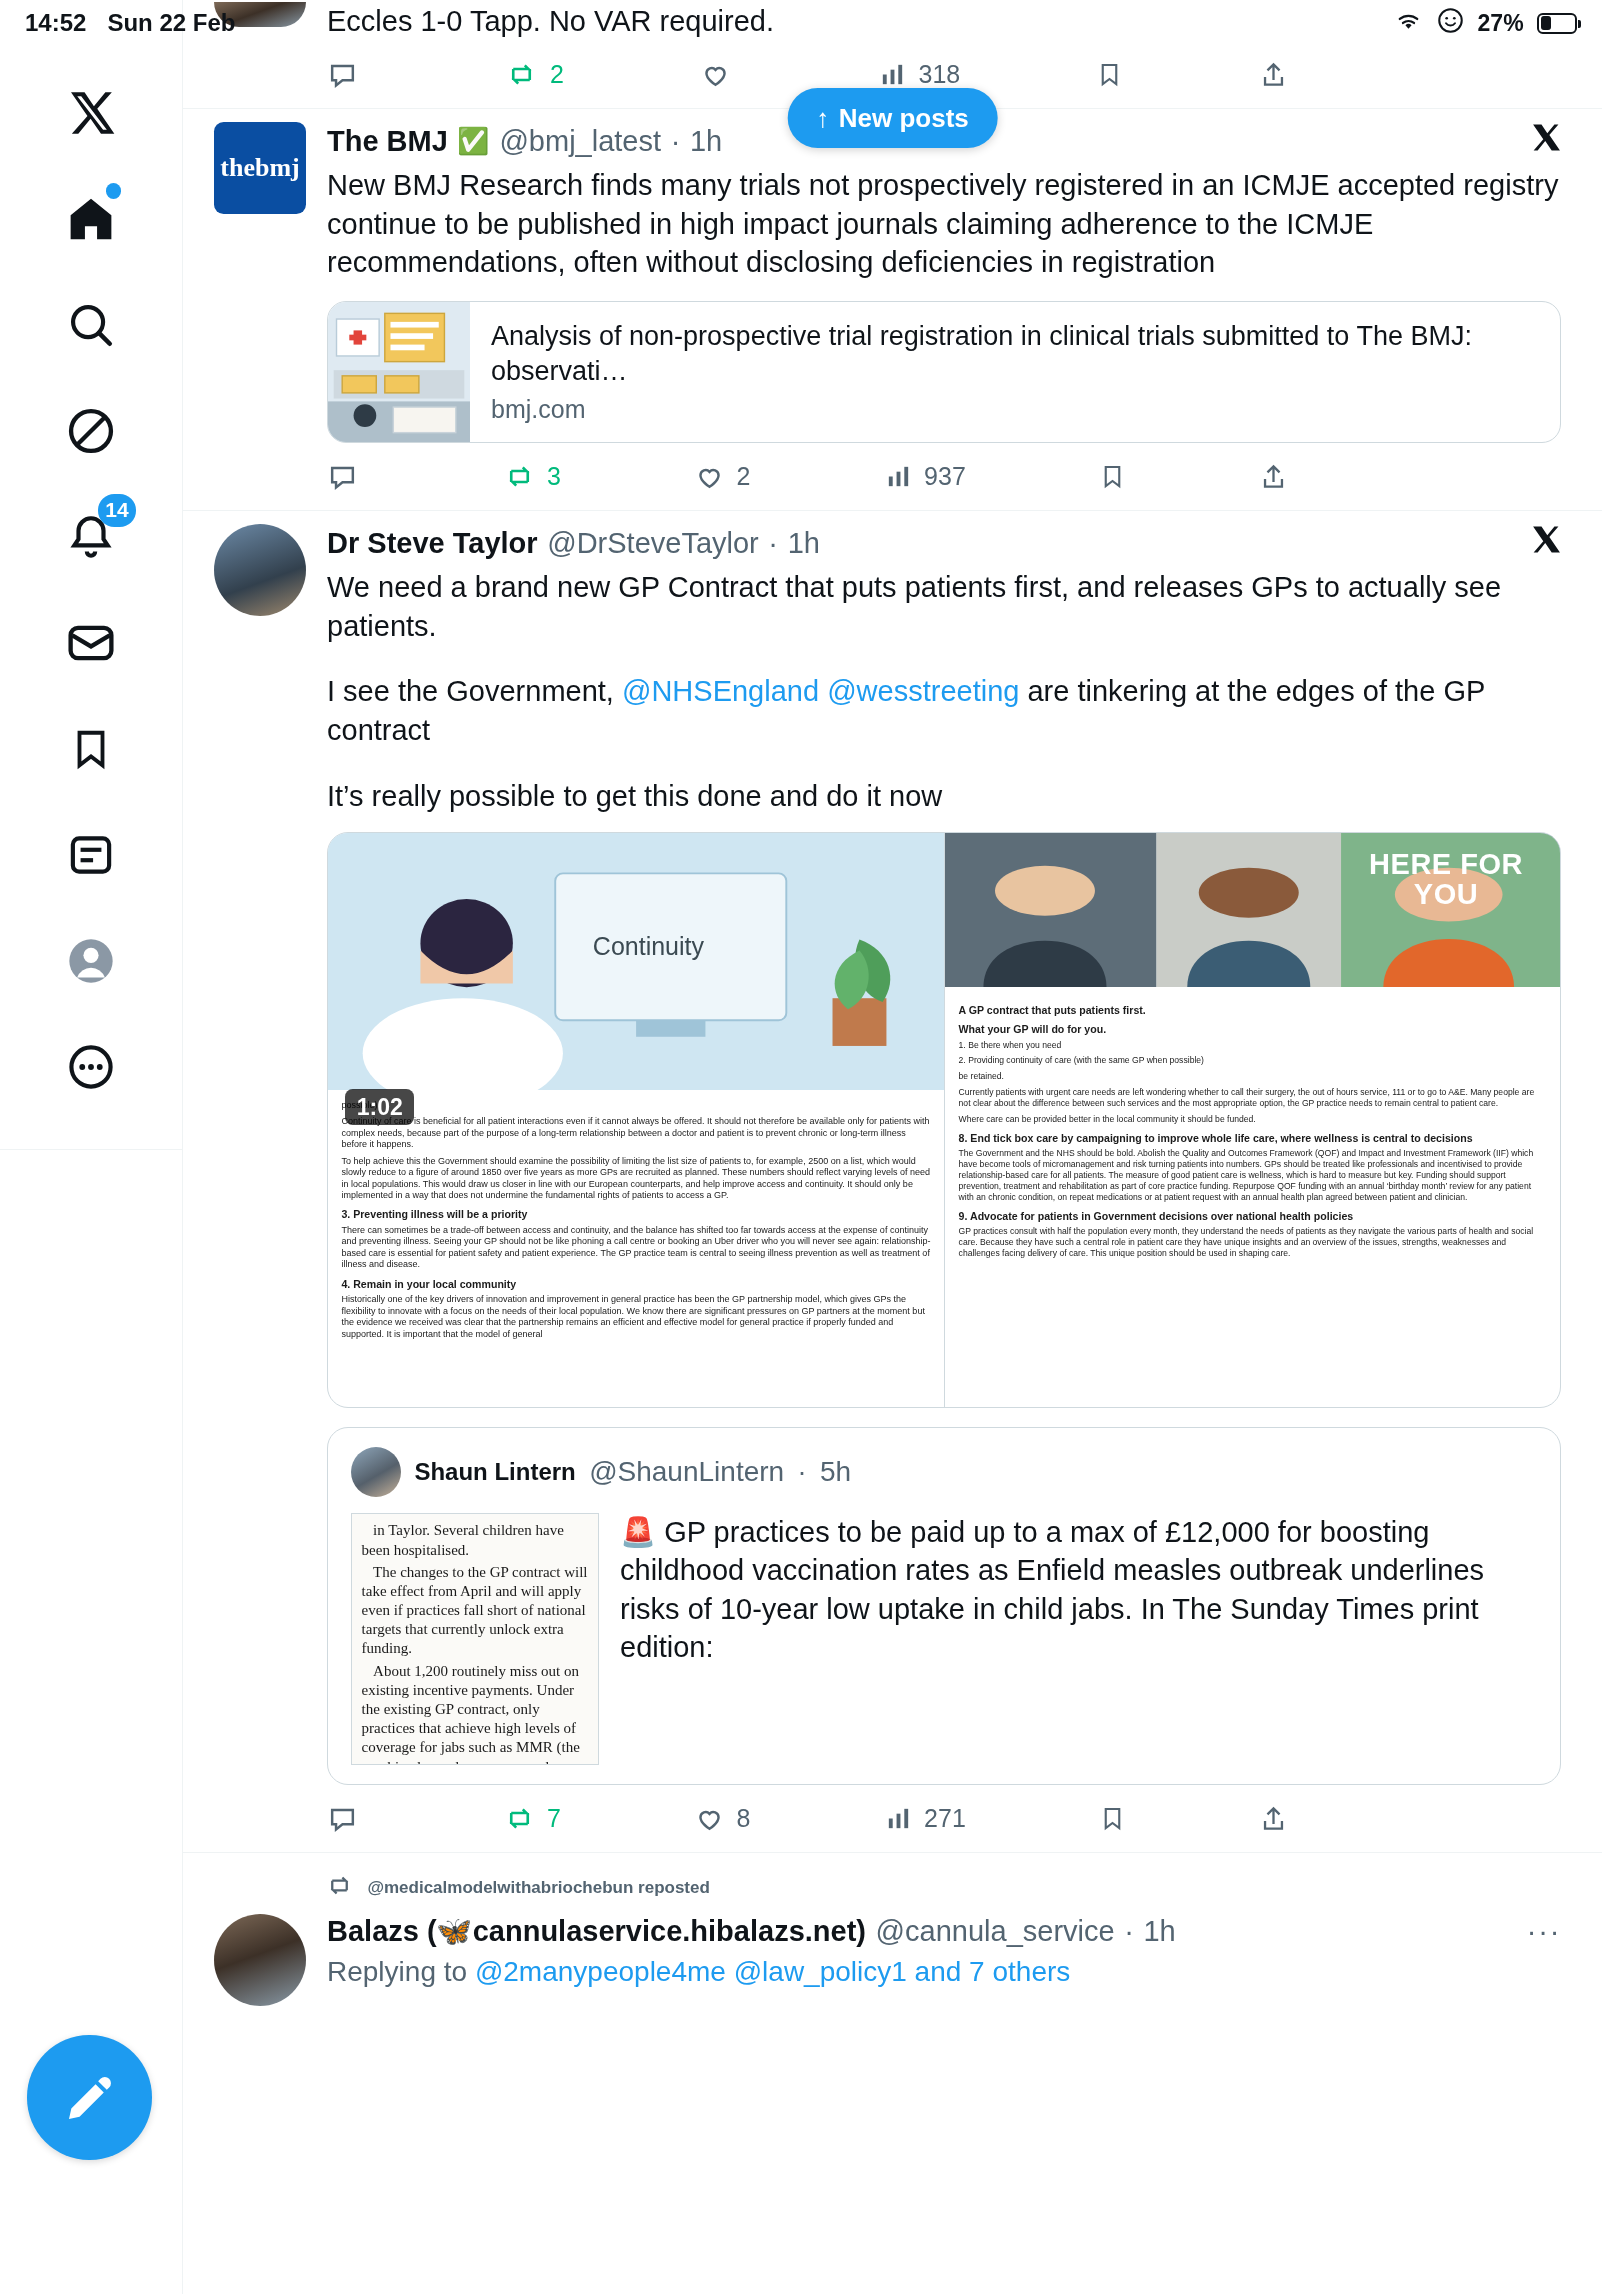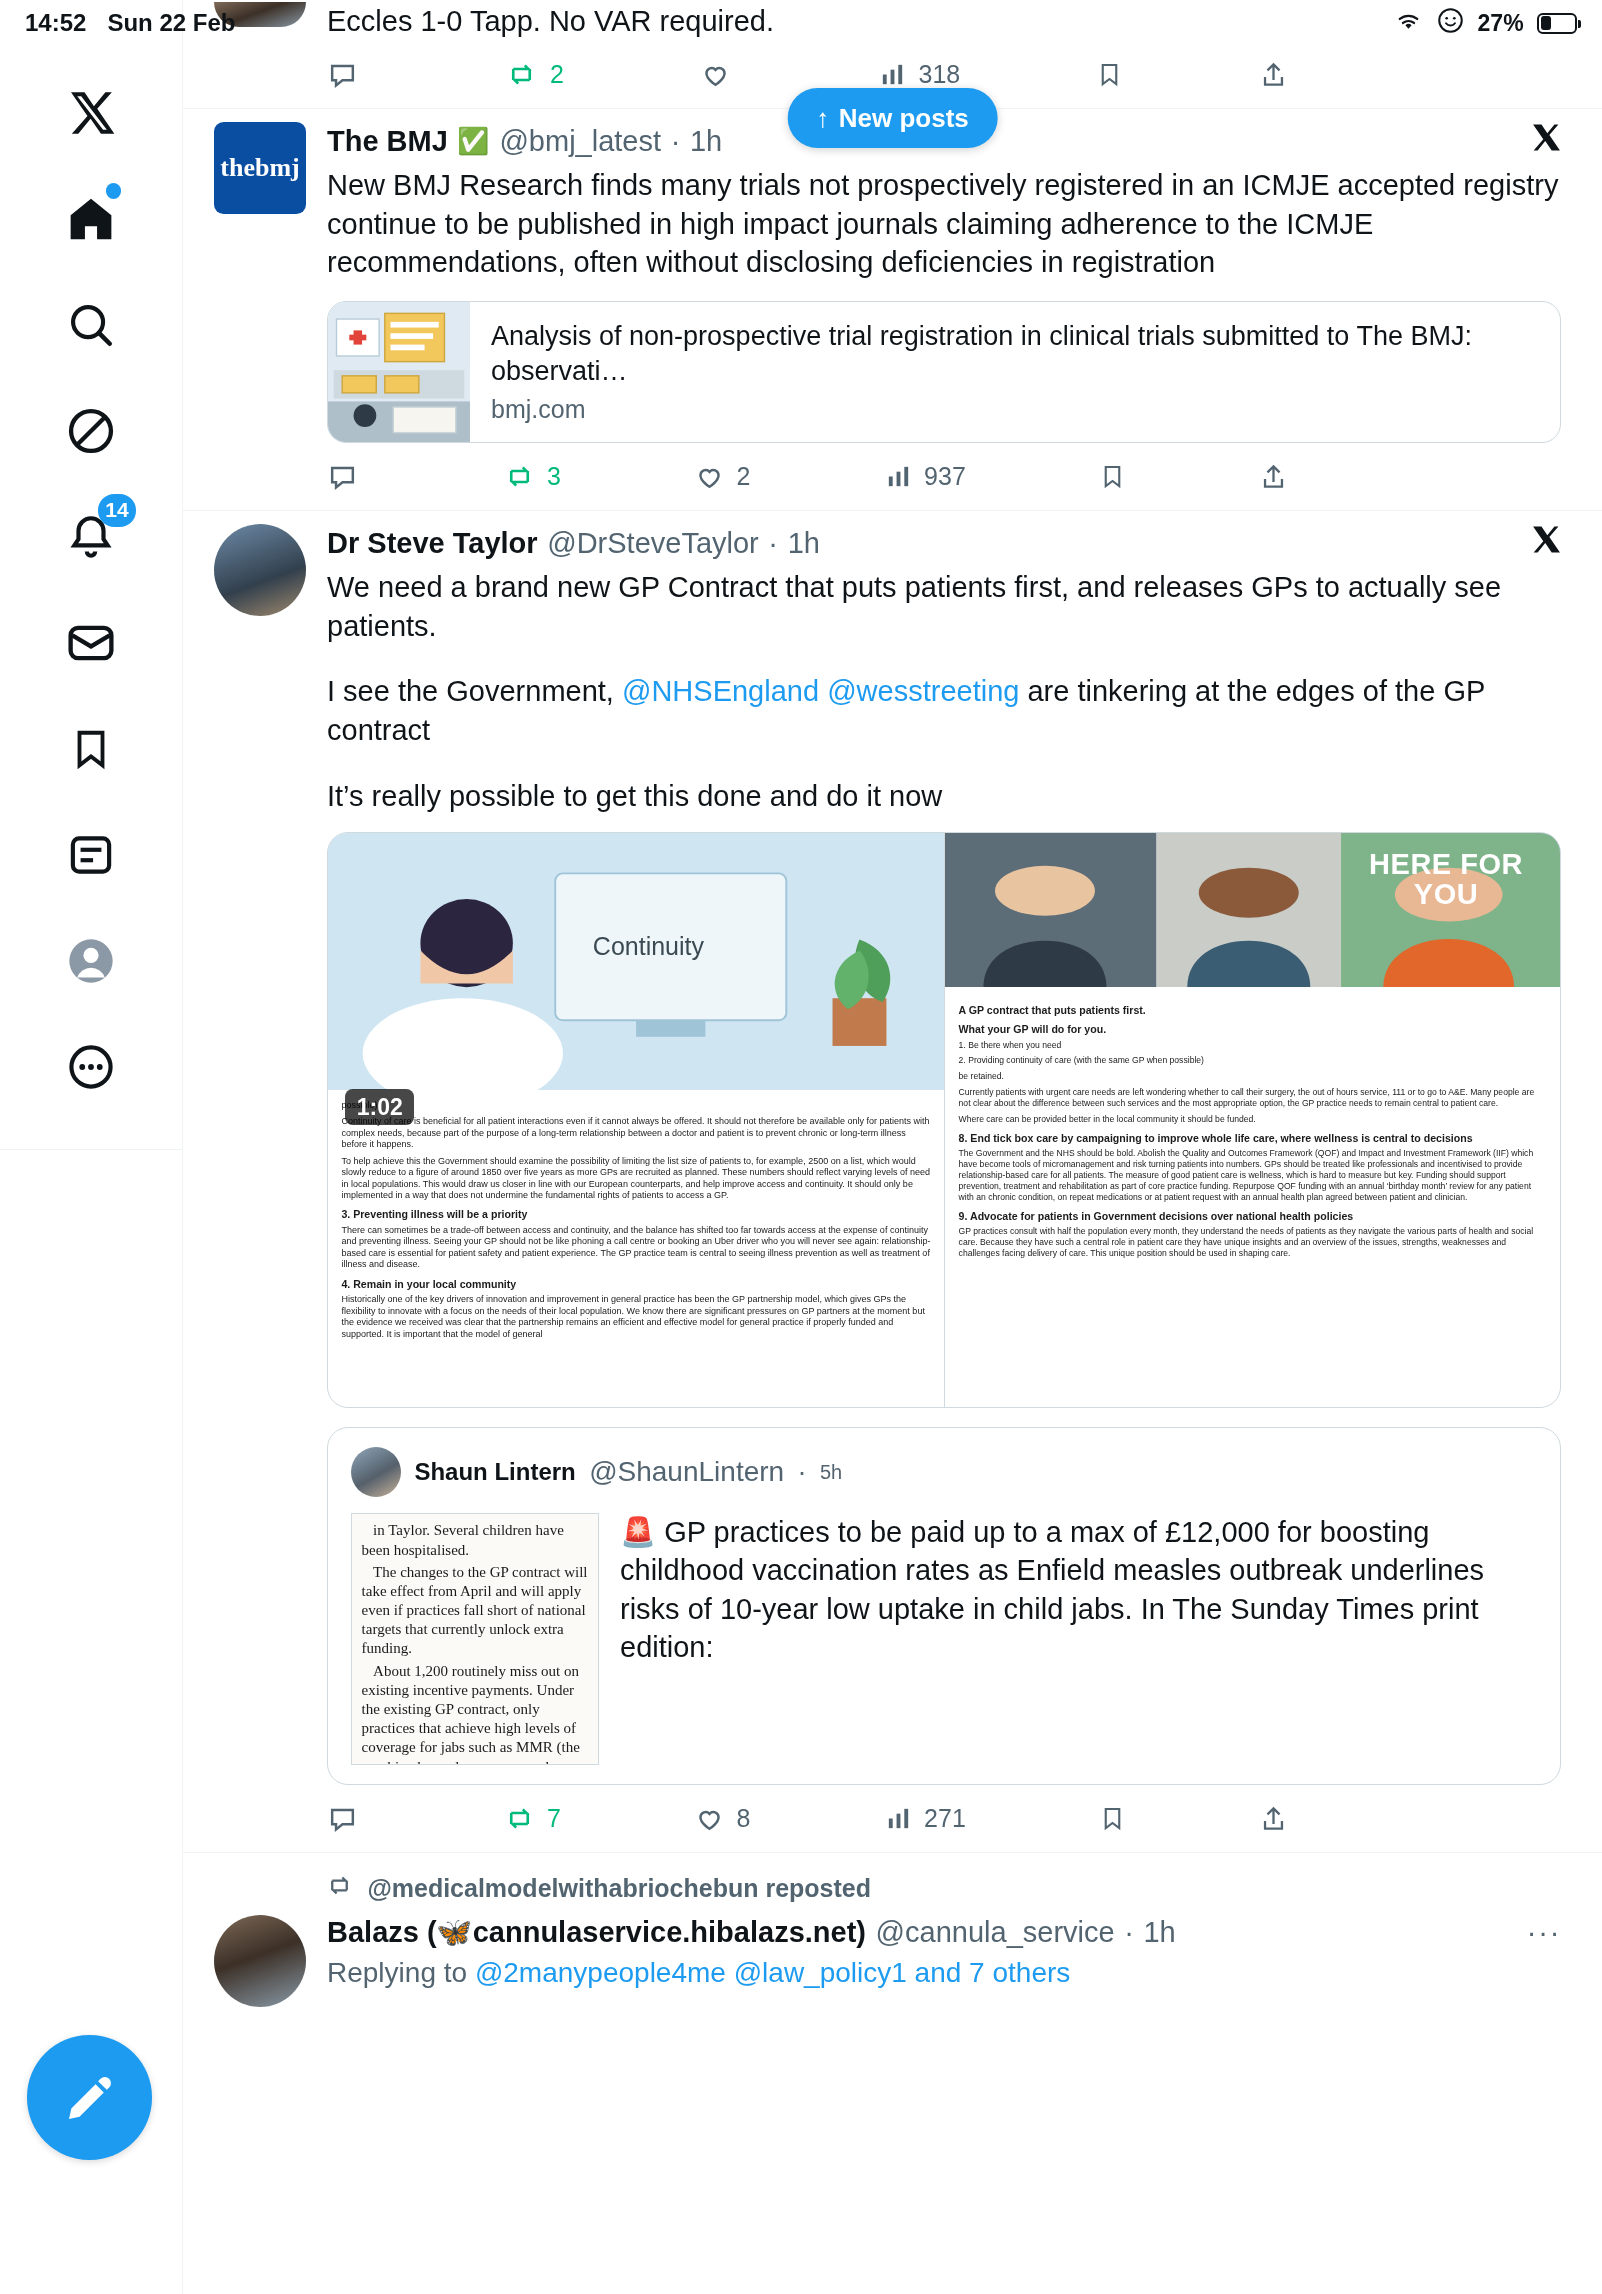--- a/index.html
+++ b/index.html
@@ -142,21 +142,21 @@
   .quote-body { display: flex; gap: 21px; margin-top: 15.4px; }
   .clipimg {
     width: 248px; flex: 0 0 248px; height: 252px; border: 1px solid #cfd9de; background: #fbfaf7;
     font-family: "Liberation Serif", serif; font-size: 15px; line-height: 1.28; color: #1a1a1a;
     padding: 7.7px 9.6px; overflow: hidden;
   }
   .clipimg p { margin-bottom: 2.9px; text-indent: 11.5px; }
   .quote-text { font-size: 29px; line-height: 1.33; }
 
   .repost-head {
-    display: flex; align-items: center; gap: 13.4px; color: #536471; font-size: 25px; font-weight: 700;
+    display: flex; align-items: center; gap: 13.4px; color: #536471; font-size: 17px; font-weight: 700;
     padding: 17.3px 0 3.8px 111px;
   }
   .dots { margin-left: auto; color: #536471; font-size: 29px; letter-spacing: 1.9px;}
   .replyline { color: #536471; font-size: 28px; margin-top: 7.7px; }
   .butterfly { color: #1185fe; }
 </style>
 </head>
 <body>
 
 <div class="screen">
@@ -483,21 +483,21 @@
               </div>
             </div>
           </div>
 
           <div class="quote">
             <div class="quote-head">
               <div class="avatar small photo3"></div>
               <span class="dispname" style="font-size:24px;">Shaun Lintern</span>
               <span class="handle" style="font-size:28px;">@ShaunLintern</span>
               <span class="meta">·</span>
-              <span class="meta" style="font-size:20px;">5h</span>
+              <span class="meta" style="font-size:28px;">5h</span>
             </div>
             <div class="quote-body">
               <div class="clipimg">
                 <p>in Taylor. Several children have been hospitalised.</p>
                 <p>The changes to the GP contract will take effect from April and will apply even if practices fall short of national targets that currently unlock extra funding.</p>
                 <p>About 1,200 routinely miss out on existing incentive payments. Under the existing GP contract, only practices that achieve high levels of coverage for jabs such as MMR (the combined measles, mumps and rubella vaccination) qualify.</p>
               </div>
               <div class="quote-text">
                 <span>🚨</span>
                 <span>GP practices to be paid up to a max of £12,000 for boosting childhood vaccination rates as Enfield measles outbreak underlines risks of 10-year low uptake in child jabs. In The Sunday Times print edition:</span>

